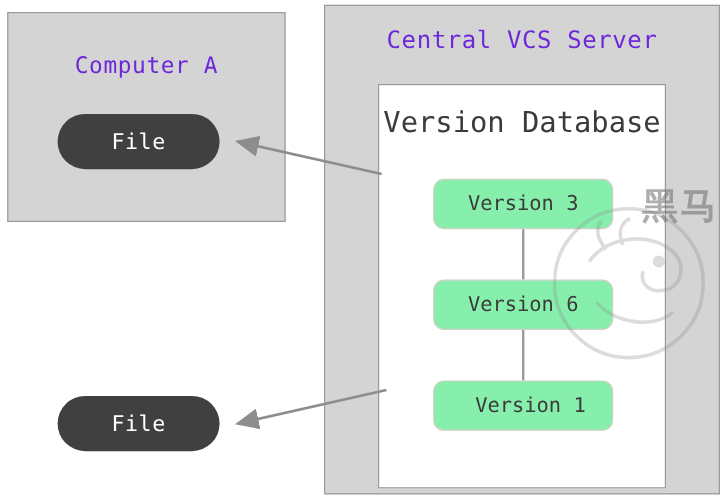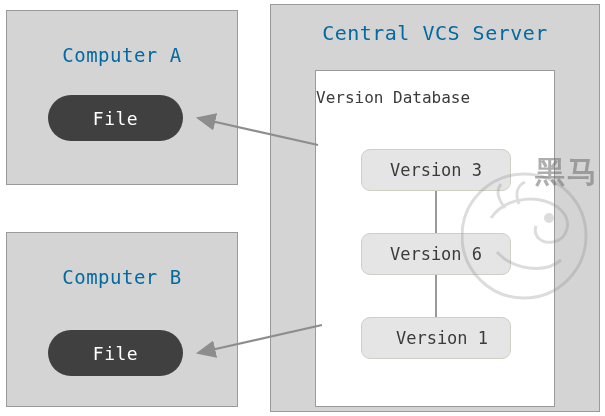--- a/index.html
+++ b/index.html
@@ -24,21 +24,21 @@
     box-sizing: border-box;
   }
   #panel-computer-a { left: 6px;  top: 10px;  width: 232px; height: 175px; }
   #panel-computer-b { left: 6px;  top: 232px; width: 232px; height: 175px; }
   #panel-server     { left: 270px; top: 4px;  width: 330px; height: 408px; }
 
   .panel-title {
     position: absolute;
     width: 100%;
     text-align: center;
-    color: #0369a1;
+    color: #6d28d9;
     font-size: 19px;
     letter-spacing: 0.5px;
     white-space: nowrap;
   }
   #panel-computer-a .panel-title { top: 33px; }
   #panel-computer-b .panel-title { top: 33px; }
   #panel-server .panel-title     { top: 16px; font-size: 20px; }
 
   
   .file-pill {
@@ -64,33 +64,34 @@
     top: 70px;
     width: 240px;
     height: 337px;
     background: #ffffff;
     border: 1px solid #9a9a9a;
     box-sizing: border-box;
   }
   #version-db .db-title {
     position: absolute;
     width: 100%;
+    text-align: center;
     top: 17px;
     color: #3b3b3b;
-    font-size: 16px;
+    font-size: 24px;
     white-space: nowrap;
   }
 
   .version-box {
     position: absolute;
     left: 45px;
     width: 150px;
     height: 42px;
     border-radius: 9px;
-    background: #e5e5e5;
+    background: #86efac;
     border: 1px solid #cfcfc4;
     box-sizing: border-box;
     display: flex;
     align-items: center;
     justify-content: center;
     color: #3b3b3b;
     font-size: 17px;
   }
   #version-3 { top: 78px; }
   #version-2 { top: 162px; }
@@ -149,23 +150,20 @@
 </style>
 </head>
 <body>
 
 <div id="stage">
 
   <div class="panel" id="panel-computer-a">
     <div class="panel-title">Computer A</div>
   </div>
 
-  <div class="panel" id="panel-computer-b">
-    <div class="panel-title">Computer B</div>
-  </div>
 
   <div class="panel" id="panel-server">
     <div class="panel-title">Central VCS Server</div>
   </div>
 
   <div class="file-pill" id="file-a">File</div>
   <div class="file-pill" id="file-b">File</div>
 
   <div id="version-db">
     <div class="db-title">Version Database</div>

